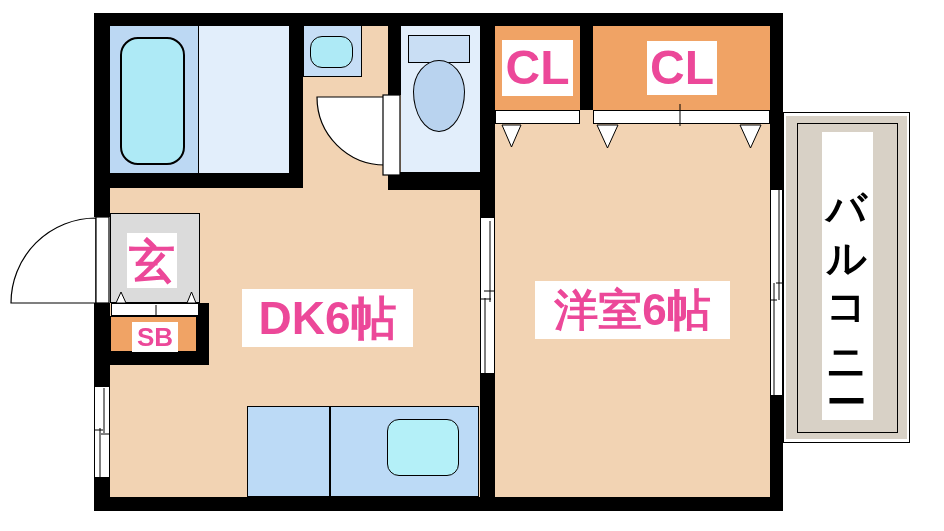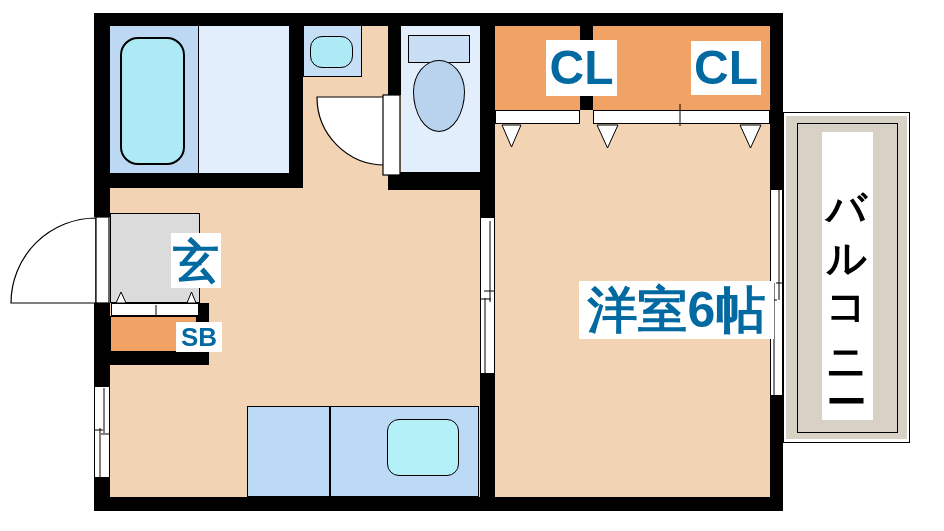--- a/index.html
+++ b/index.html
@@ -2,21 +2,21 @@
 <html style="--c-wall: #000000; --c-floor: #f2d3b3; --c-bathroom: #bcd8f3; --c-washroom: #e2eefb; --c-toilet_floor: #e2eefb; --c-alcove: #c6def6; --c-tub_cyan: #aeeaf6; --c-kitchen_sink_cyan: #b4f0f8; --c-counter: #bcdaf6; --c-toilet_tank: #c9def4; --c-toilet_bowl: #b9d3ef; --c-closet_orange: #f0a365; --c-genkan_gray: #dbdbdb; --c-balcony_gray: #d8d1c6;"><head>
 <meta charset="utf-8">
 <style>
   html,body{margin:0;padding:0;background:#ffffff;}
   body{font-family:"Liberation Sans","DejaVu Sans",sans-serif;}
   .plan{position:relative;width:944px;height:531px;background:#ffffff;overflow:hidden;}
   .abs{position:absolute;box-sizing:border-box;}
   .wall{position:absolute;background:var(--c-wall,#000);box-sizing:border-box;}
   .floor{position:absolute;box-sizing:border-box;}
   .label-box{position:absolute;background:#ffffff;display:flex;align-items:center;justify-content:center;
-             color:#0369a1;font-weight:bold;box-sizing:border-box;white-space:nowrap;line-height:1;margin-left:44px;}
+             color:#ec4899;font-weight:bold;box-sizing:border-box;white-space:nowrap;line-height:1;}
   .overlay{position:absolute;left:0;top:0;pointer-events:none;}
   
   .w-top{left:94px;top:13px;width:689px;height:13px;}
   .w-bottom{left:94px;top:497px;width:689px;height:14px;}
   .w-left-a{left:94px;top:13px;width:16px;height:204px;}
   .w-left-b{left:94px;top:303px;width:16px;height:85px;}
   .w-left-c{left:94px;top:477px;width:16px;height:34px;}
   .w-right-a{left:770px;top:13px;width:13px;height:177px;}
   .w-right-b{left:770px;top:395px;width:13px;height:116px;}
   .w-bath-bottom{left:94px;top:173px;width:203px;height:15px;}
@@ -56,21 +56,21 @@
   .x-counter-div{left:329px;top:406px;width:1.5px;height:91px;background:#000;}
   
   .b-outer{left:783px;top:112px;width:127px;height:331px;background:#fff;border:1px solid #000;}
   .b-gray{left:786px;top:116px;width:121px;height:323px;background:var(--c-balcony_gray);}
   .b-inner{left:797px;top:123px;width:101px;height:310px;border:1px solid #000;background:transparent;}
   .b-strip{left:822px;top:132px;width:51px;height:288px;background:#fff;}
   .b-text{position:absolute;left:0;top:0;width:100%;height:100%;display:flex;align-items:center;justify-content:center;
           writing-mode:vertical-rl;font-size:40px;font-weight:bold;letter-spacing:9px;color:#000;}
   
   .l-dk{left:242px;top:289px;width:171px;height:58px;font-size:46px;}
-  .l-west{left:535px;top:281px;width:195px;height:58px;font-size:50px;}
+  .l-west{left:535px;top:281px;width:195px;height:58px;font-size:44px;}
   .l-cl1{left:502px;top:40px;width:71px;height:56px;font-size:48px;font-weight:bold;}
   .l-cl2{left:647px;top:41px;width:70px;height:54px;font-size:48px;font-weight:bold;}
   .l-gen{left:127px;top:233px;width:50px;height:55px;font-size:46px;}
   .l-sb{left:132px;top:322px;width:46px;height:30px;font-size:26px;text-align:center;}
 </style>
 </head>
 <body>
 
 <div class="plan">
 
@@ -156,19 +156,20 @@
         <line x1="779" y1="190" x2="779" y2="300"></line>
         <line x1="774" y1="283" x2="774" y2="395"></line>
         <line x1="776" y1="283" x2="783" y2="283"></line>
         <line x1="770" y1="300" x2="777" y2="300"></line>
       </g>
       <line x1="156" y1="305" x2="156" y2="315"></line>
       <line x1="680" y1="104" x2="680" y2="126"></line>
     </g>
   </svg>
 
+  <div class="label-box l-dk">DK6帖</div>
   <div class="label-box l-west">洋室6帖</div>
   <div class="label-box l-cl1">CL</div>
   <div class="label-box l-cl2">CL</div>
   <div class="label-box l-gen">玄</div>
   <div class="label-box l-sb">SB</div>
 
 </div>
 
 </body></html>

